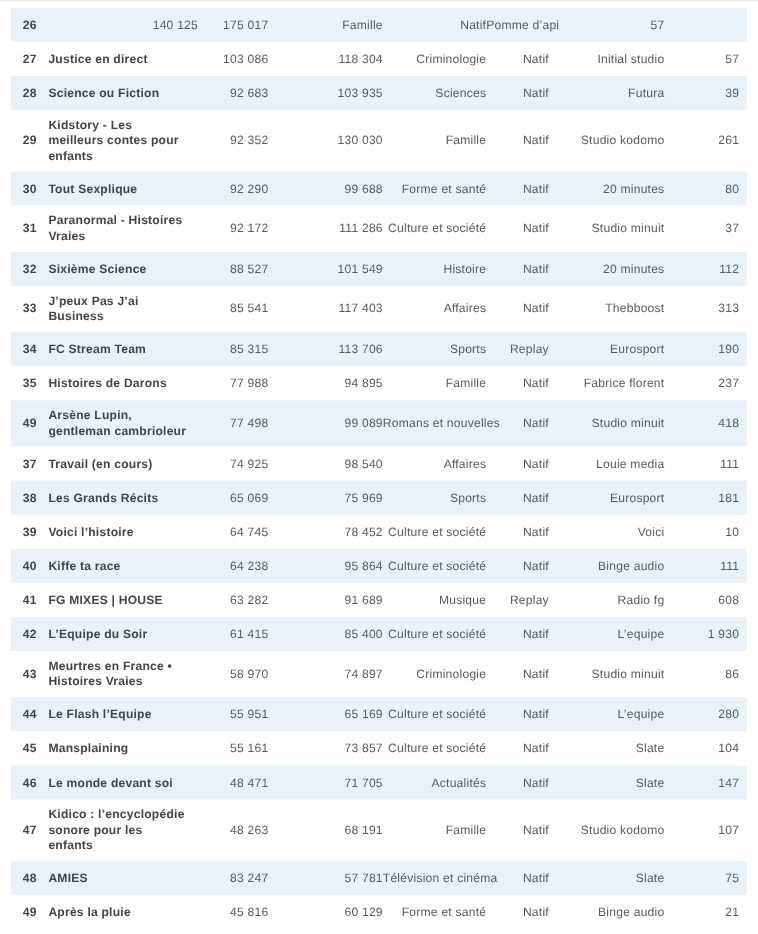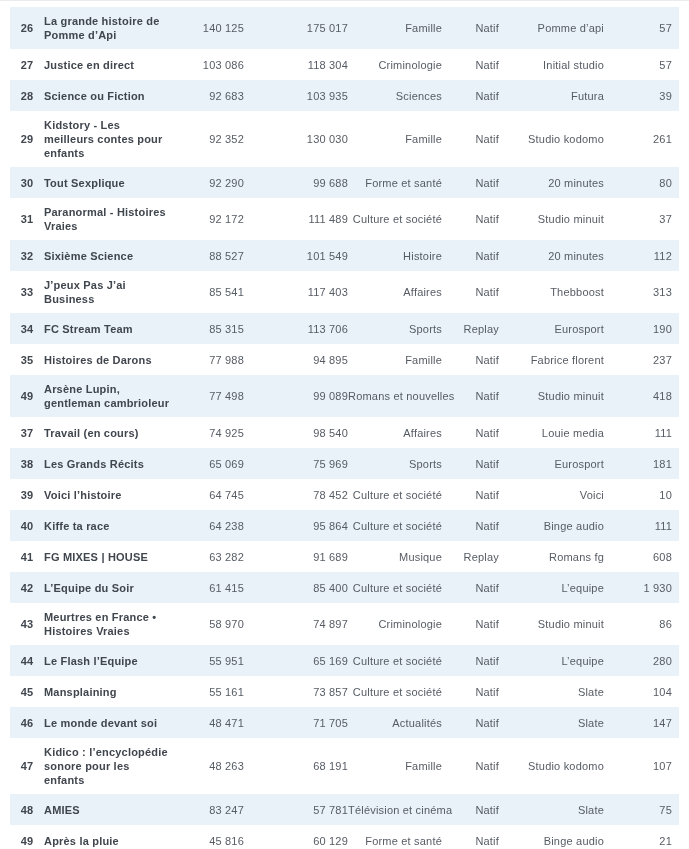--- a/index.html
+++ b/index.html
@@ -42,21 +42,20 @@
   .num { text-align: right; white-space: nowrap; }
   .row.underlined .cell { text-underline-offset: 2px; }
 </style>
 </head>
 <body>
 
 <div class="page">
   <div class="table" id="ranking-table">
       <div class="row shaded">
     <div class="cell rank">26</div>
-    <div class="cell title">La grande histoire de Pomme d’Api</div>
     <div class="cell num">140 125</div>
     <div class="cell num">175 017</div>
     <div class="cell num">Famille</div>
     <div class="cell num">Natif</div>
     <div class="cell num">Pomme d’api</div>
     <div class="cell num">57</div>
   </div>
       <div class="row">
     <div class="cell rank">27</div>
     <div class="cell title">Justice en direct</div>
@@ -94,21 +93,21 @@
     <div class="cell num">99 688</div>
     <div class="cell num">Forme et santé</div>
     <div class="cell num">Natif</div>
     <div class="cell num">20 minutes</div>
     <div class="cell num">80</div>
   </div>
       <div class="row">
     <div class="cell rank">31</div>
     <div class="cell title">Paranormal - Histoires Vraies</div>
     <div class="cell num">92 172</div>
-    <div class="cell num">111 489</div>
+    <div class="cell num">111 286</div>
     <div class="cell num">Culture et société</div>
     <div class="cell num">Natif</div>
     <div class="cell num">Studio minuit</div>
     <div class="cell num">37</div>
   </div>
       <div class="row shaded">
     <div class="cell rank">32</div>
     <div class="cell title">Sixième Science</div>
     <div class="cell num">88 527</div>
     <div class="cell num">101 549</div>
@@ -197,21 +196,21 @@
     <div class="cell num">Binge audio</div>
     <div class="cell num">111</div>
   </div>
       <div class="row underlined">
     <div class="cell rank">41</div>
     <div class="cell title">FG MIXES | HOUSE</div>
     <div class="cell num">63 282</div>
     <div class="cell num">91 689</div>
     <div class="cell num">Musique</div>
     <div class="cell num">Replay</div>
-    <div class="cell num">Romans fg</div>
+    <div class="cell num">Radio fg</div>
     <div class="cell num">608</div>
   </div>
       <div class="row shaded">
     <div class="cell rank">42</div>
     <div class="cell title">L’Equipe du Soir</div>
     <div class="cell num">61 415</div>
     <div class="cell num">85 400</div>
     <div class="cell num">Culture et société</div>
     <div class="cell num">Natif</div>
     <div class="cell num">L’equipe</div>

